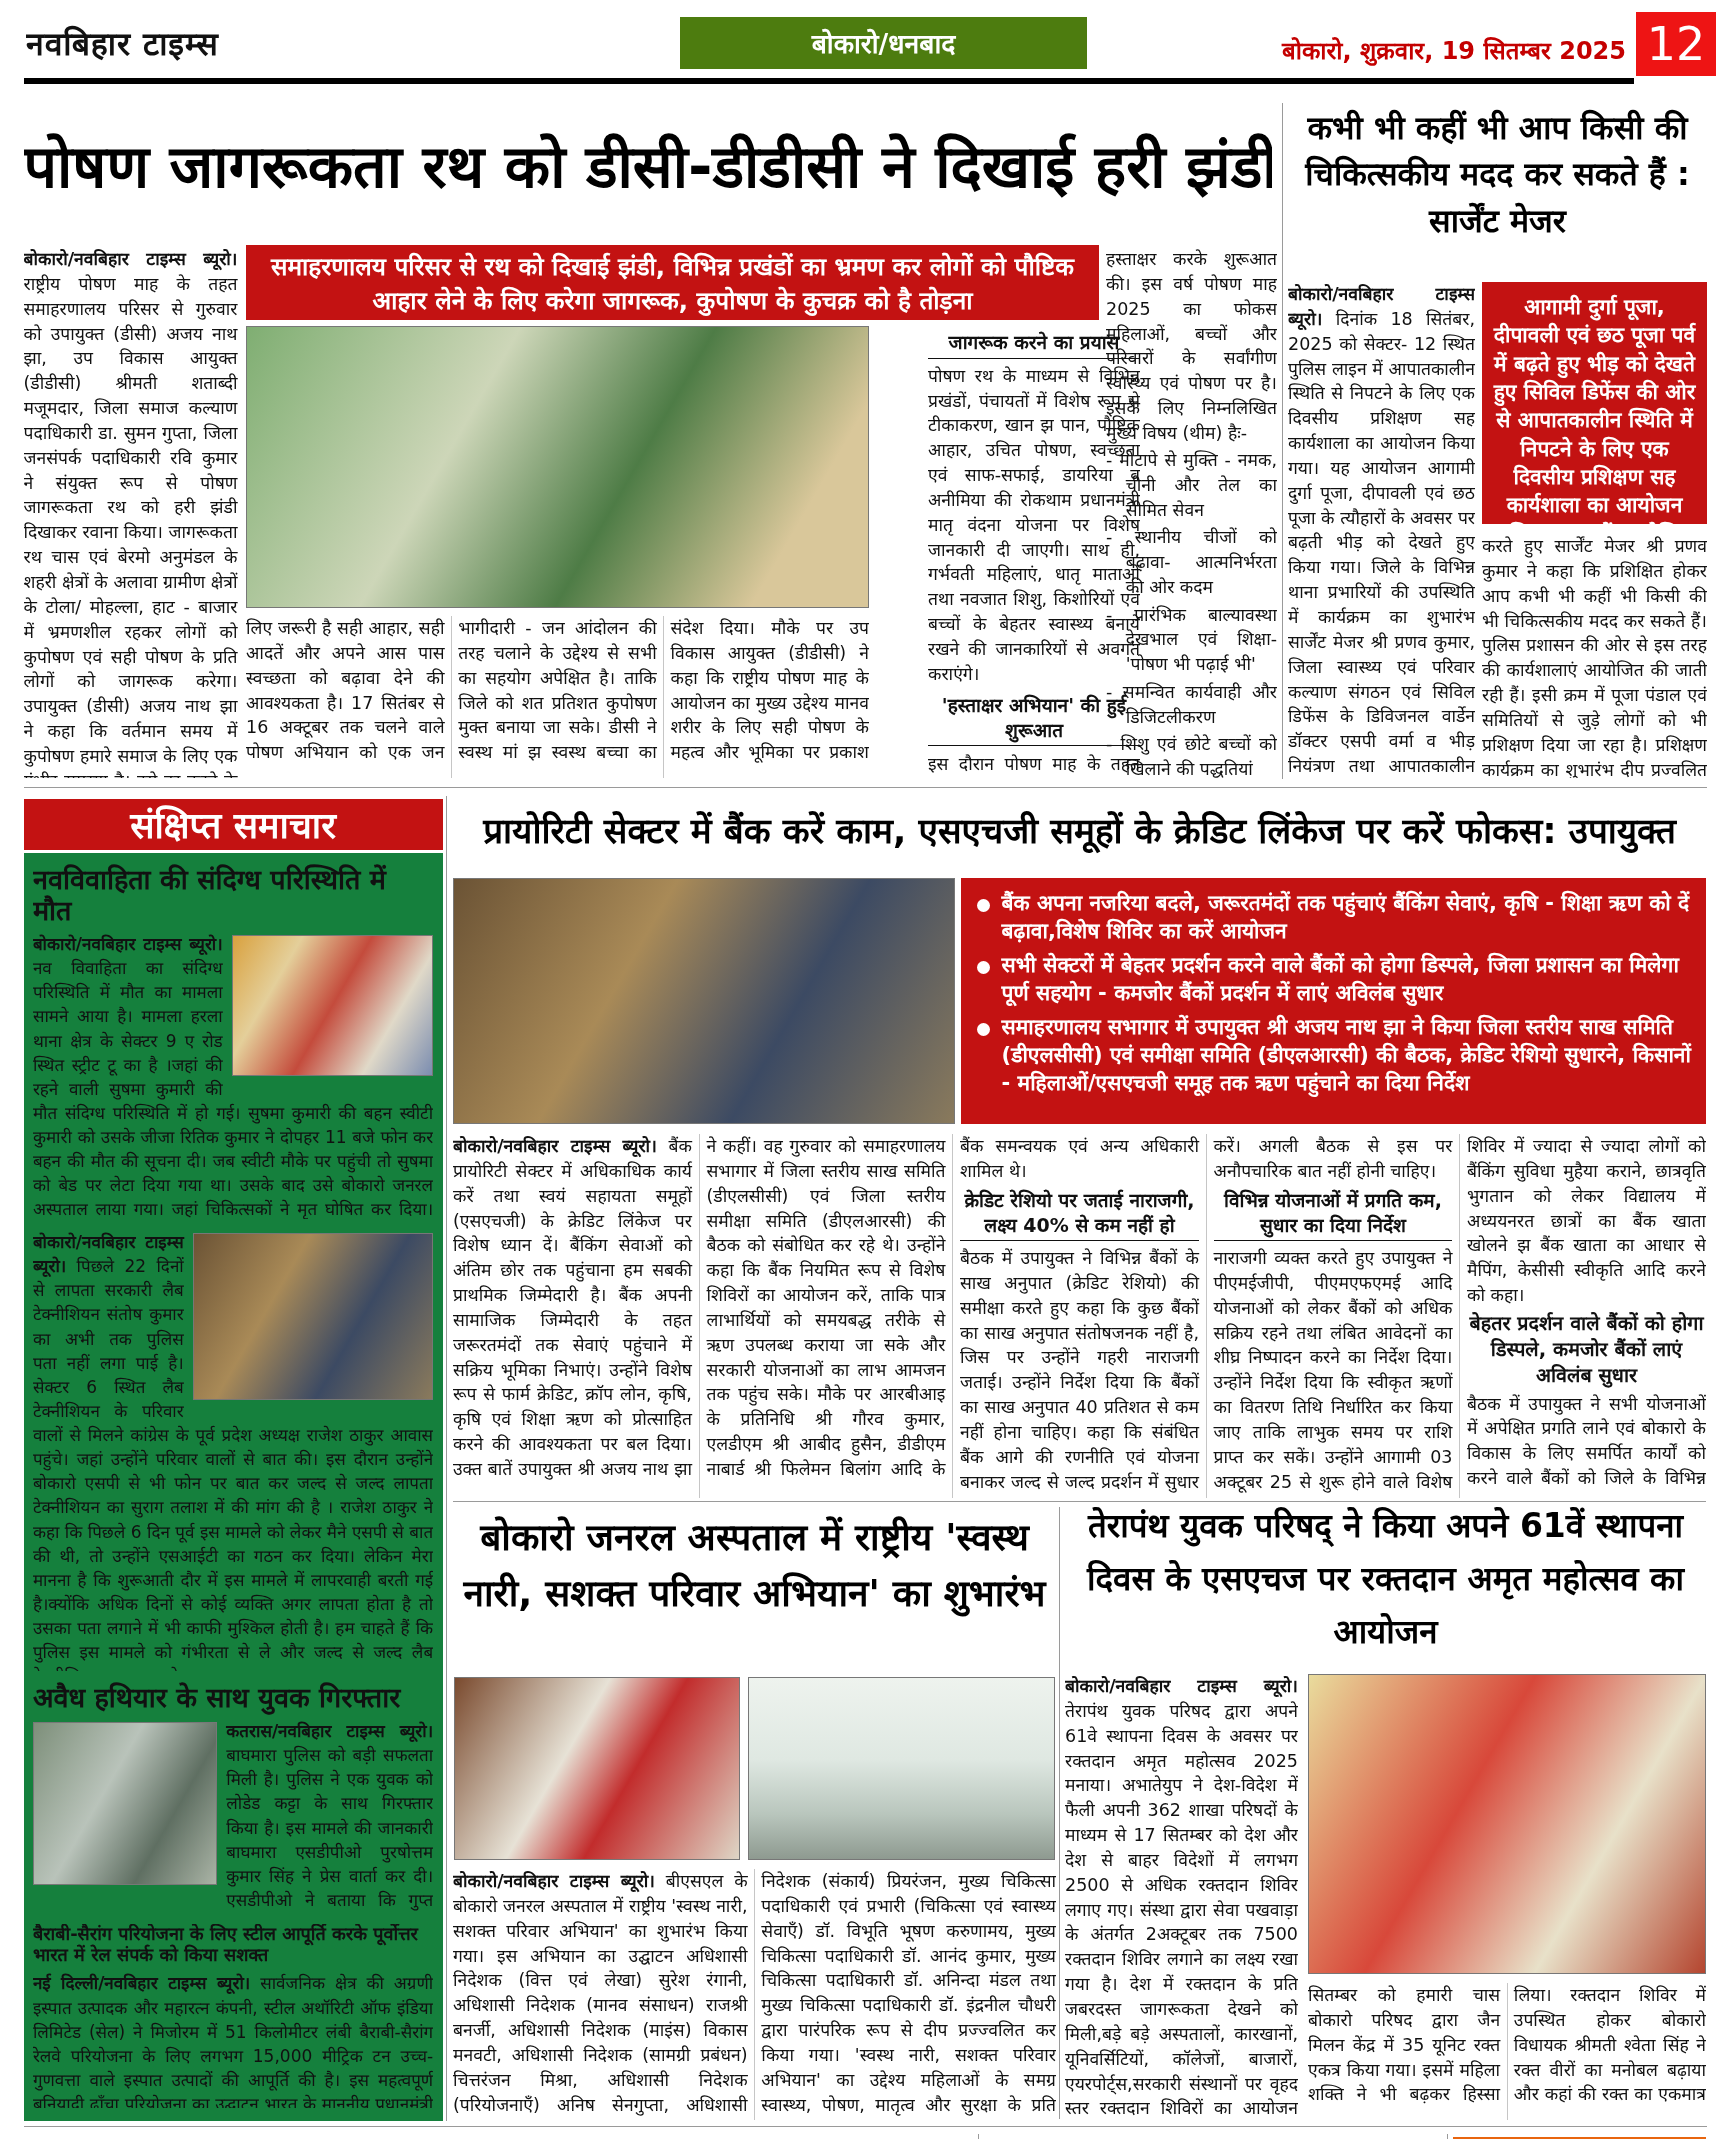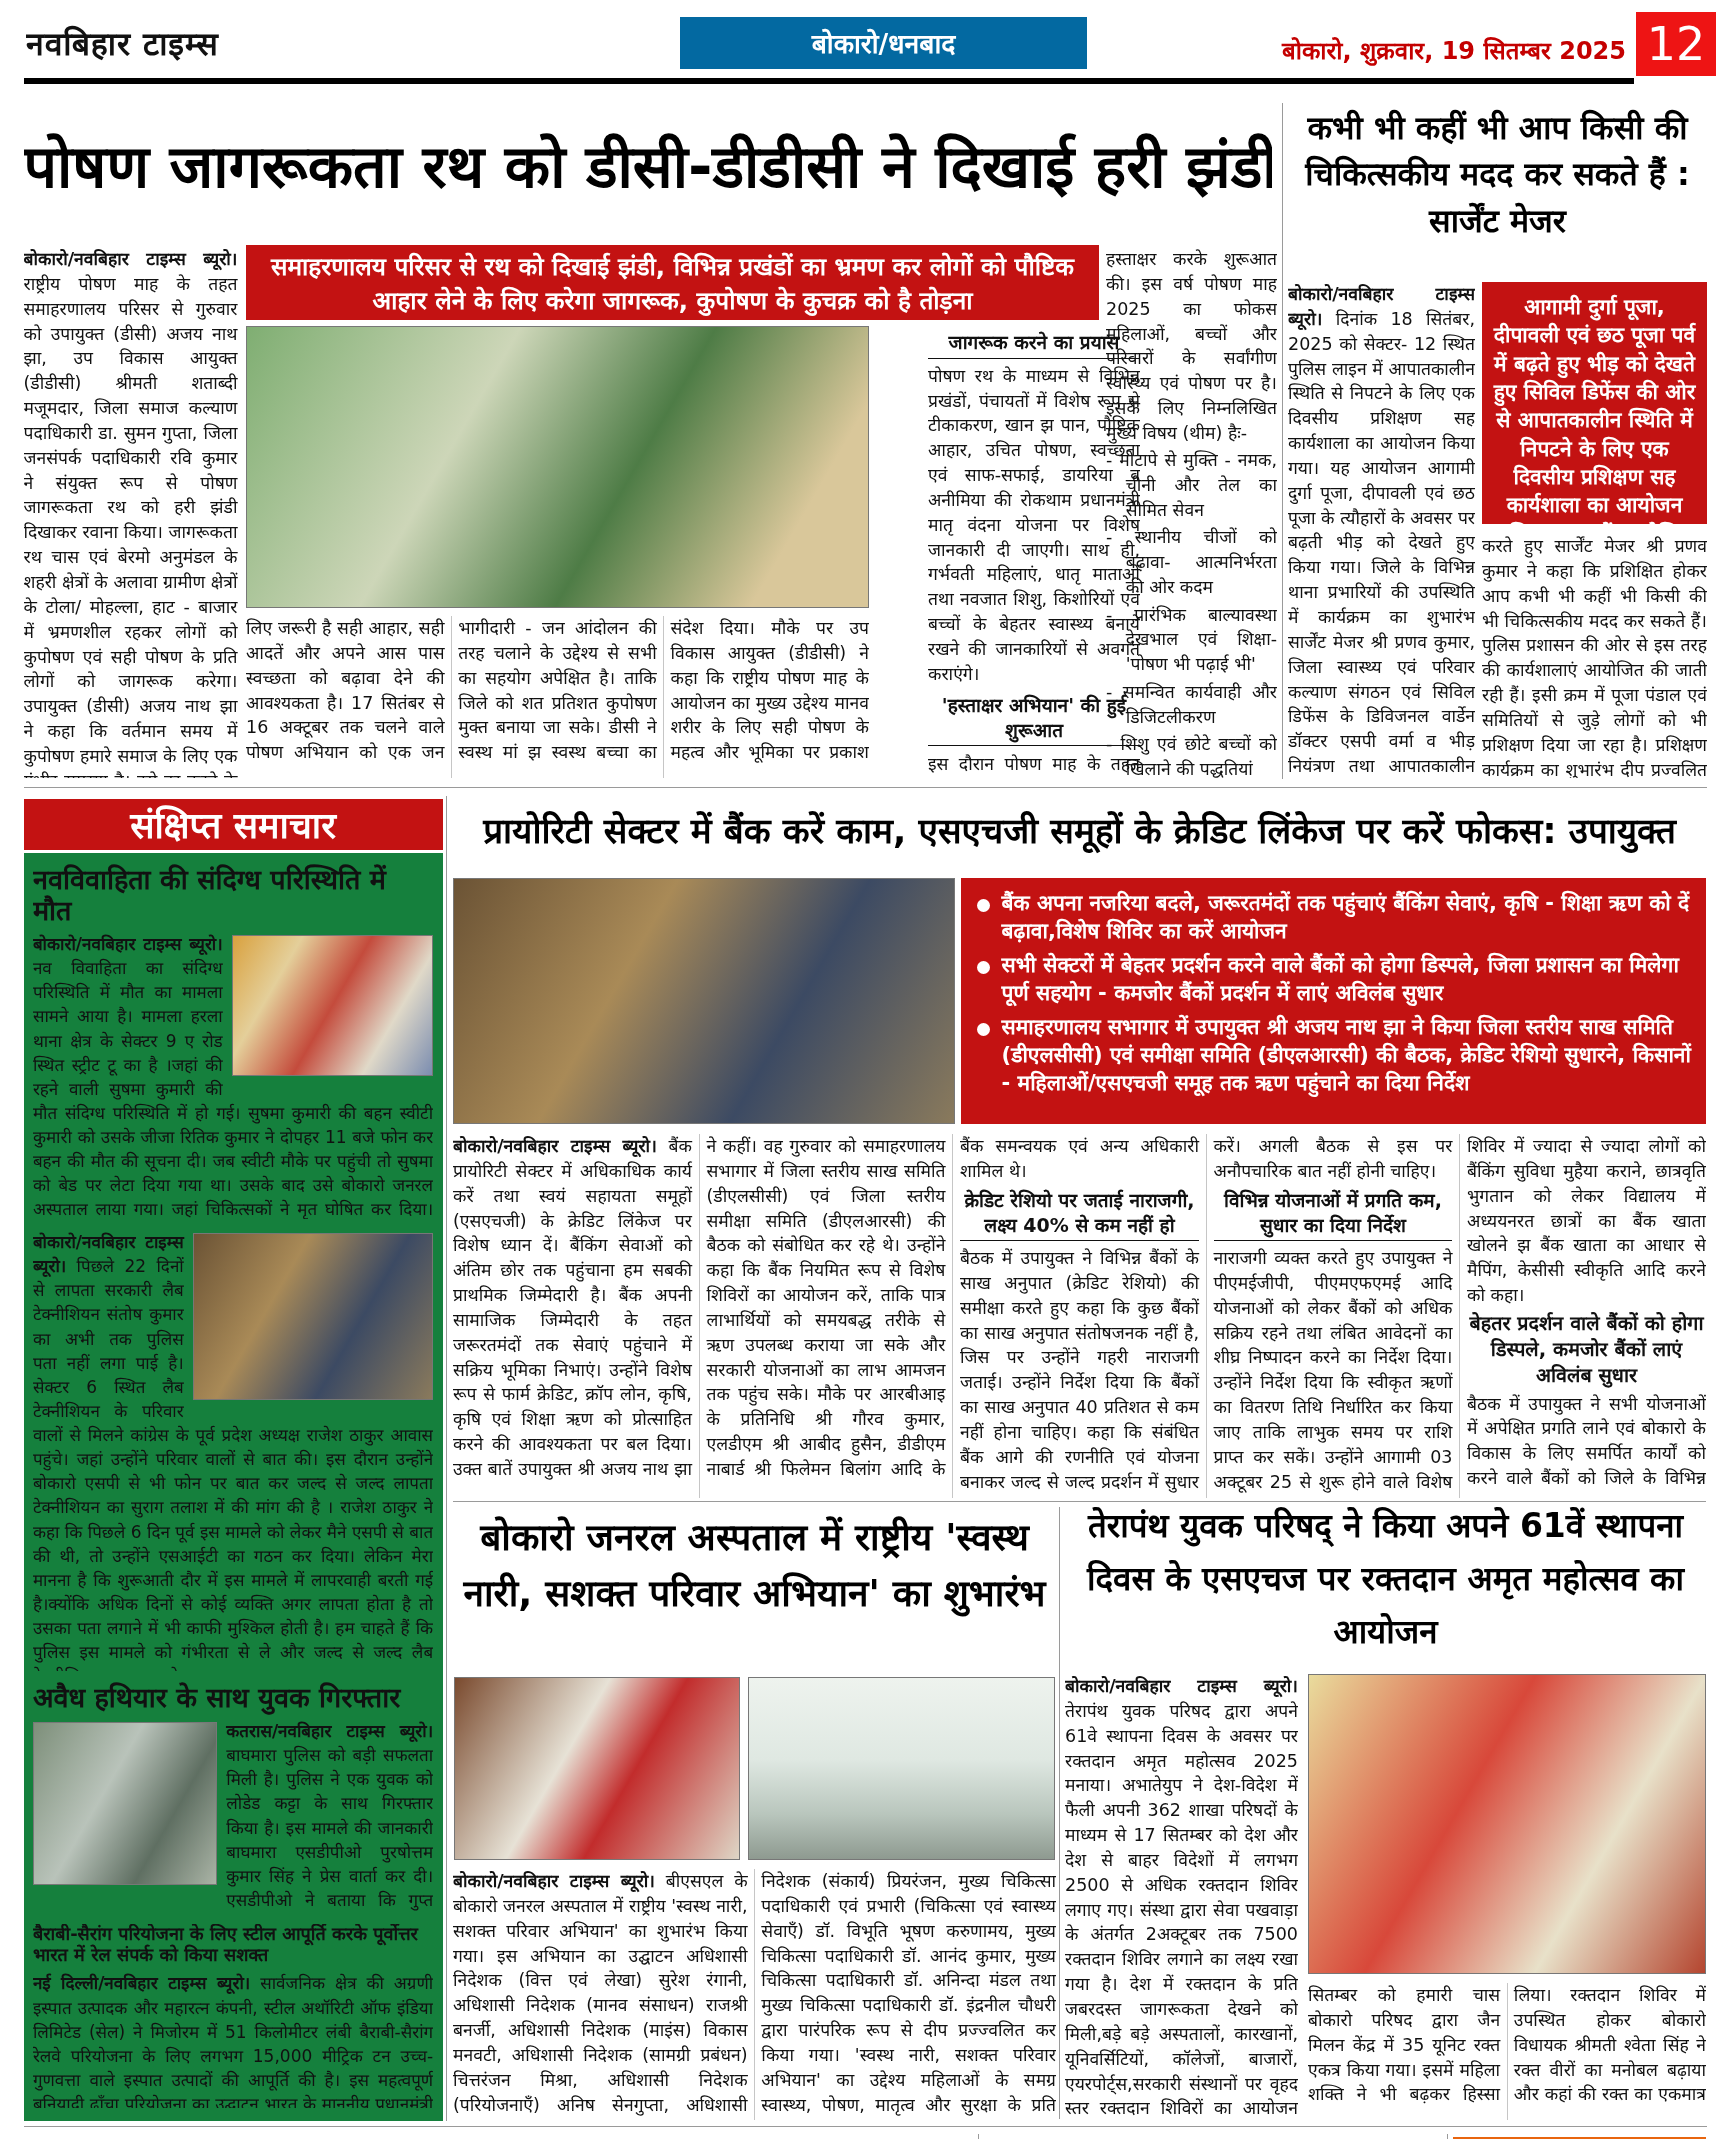--- a/index.html
+++ b/index.html
@@ -6,21 +6,21 @@
   #page{position:relative;width:1729px;height:2780px;background:#ffffff;overflow:hidden;
         font-family:"DejaVu Sans",sans-serif;color:#111;}
   #page *{box-sizing:border-box;}
   .abs{position:absolute;overflow:hidden;}
   .fit{white-space:nowrap;overflow:hidden;}
   .center{text-align:center;}
   .body-txt{font-size:17.5px;line-height:1.42;text-align:justify;}
   .byline{font-weight:bold;}
   
   .masthead{font-size:32px;font-weight:bold;letter-spacing:0.9px;}
-  .section-box{background:#0369a1;color:#fff;display:flex;align-items:center;justify-content:center;
+  .section-box{background:#4d7c0f;color:#fff;display:flex;align-items:center;justify-content:center;
                font-size:26.5px;font-weight:bold;}
   .date-line{color:#c40000;font-size:24px;font-weight:bold;text-align:right;}
   .page-box{background:#ee1414;color:#fff;display:flex;align-items:center;justify-content:center;font-size:46px;}
   .rule-h{background:#000;}
   .rule-thin{background:#9a9a9a;}
   
   .headline{font-weight:bold;color:#000;}
   .red-box{background:#c31212;color:#fff;font-weight:bold;}
   .xhead{font-weight:bold;text-align:center;font-size:19px;line-height:1.3;
          border-bottom:1.7px solid #111;margin:4.3px 0 5.1px 0;padding-bottom:2.6px;}

